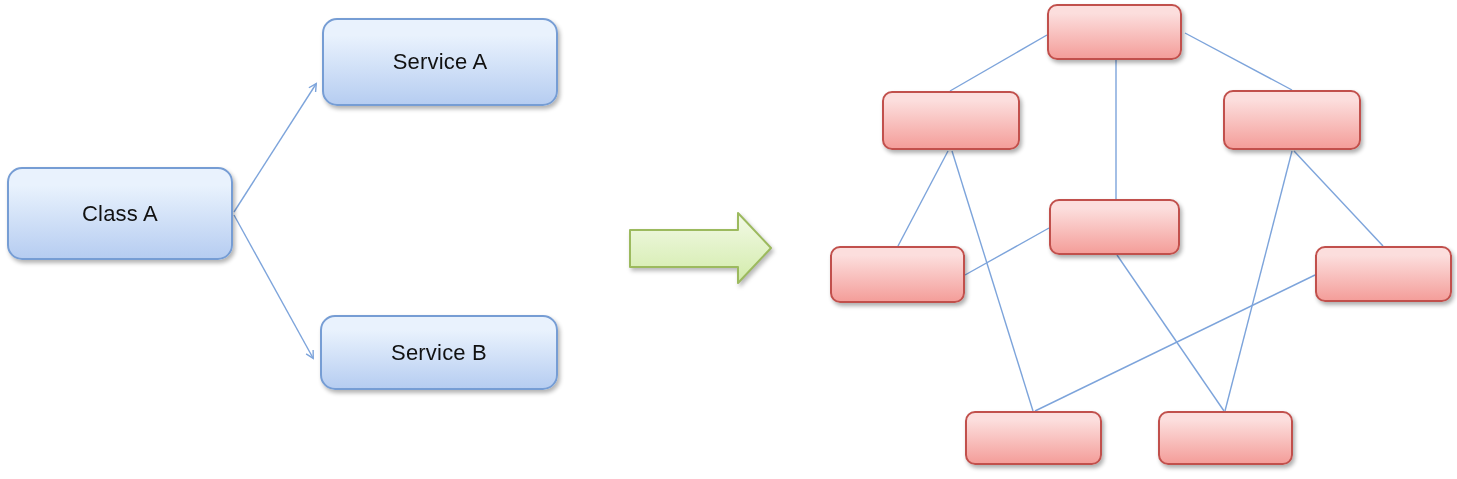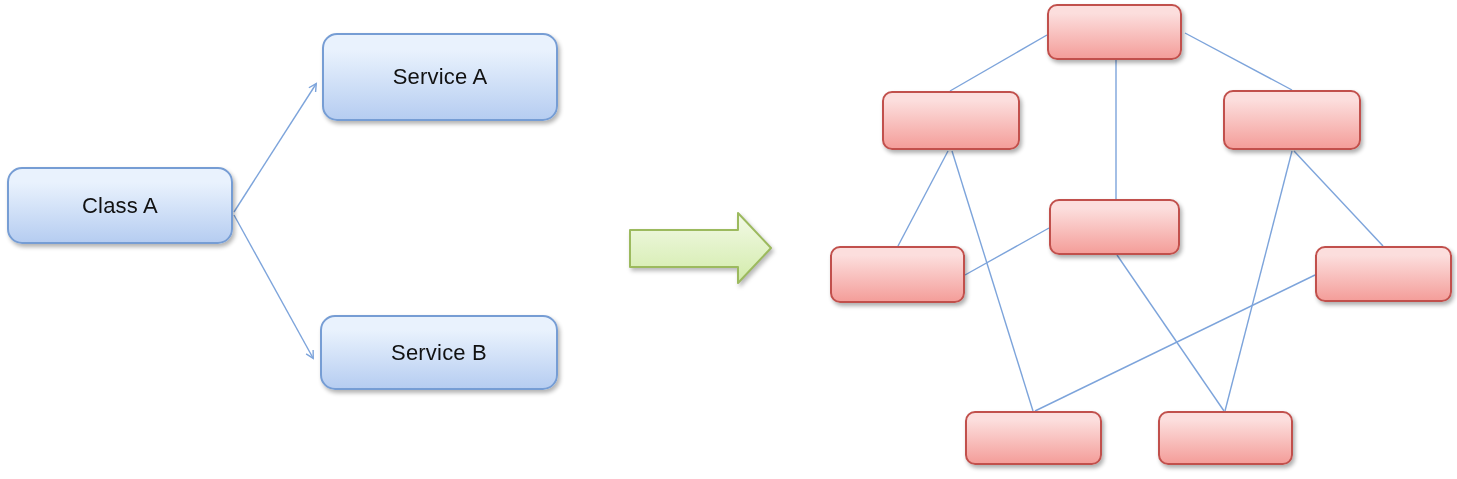--- a/index.html
+++ b/index.html
@@ -74,24 +74,24 @@
         <line x1="1294" y1="151" x2="1383" y2="246" class="edge-line" stroke="#7da4db"></line>
         <line x1="1035" y1="411" x2="1315" y2="275" class="edge-line" stroke="#7da4db"></line>
       </g>
     <g id="dep-arrows-group">
         <line x1="234" y1="212" x2="316" y2="84" class="dep-arrow" stroke="#7da4db" marker-end="url(#arrowV)"></line>
         <line x1="234" y1="215" x2="313" y2="358" class="dep-arrow" stroke="#7da4db" marker-end="url(#arrowV)"></line>
       </g>
     <polygon id="transform-arrow" class="transform-arrow" fill="url(#greenGrad)" points="630,230 738,230 738,213 771,248 738,283 738,267 630,267" stroke="#9cba5e"></polygon>
   </svg>
   <div id="node-layer">
-      <div class="node blue-node" style="left: 7px; top: 167px; width: 226px; height: 77px;">
+      <div class="node blue-node" style="left: 7px; top: 167px; width: 226px; height: 93px;">
         <span>Class A</span>
       </div>
-      <div class="node blue-node" style="left: 322px; top: 33px; width: 236px; height: 88px;">
+      <div class="node blue-node" style="left: 322px; top: 18px; width: 236px; height: 88px;">
         <span>Service A</span>
       </div>
       <div class="node blue-node" style="left: 320px; top: 315px; width: 238px; height: 75px;">
         <span>Service B</span>
       </div>
       <div class="node red-node" style="left: 1047px; top: 4px; width: 135px; height: 56px;"></div>
       <div class="node red-node" style="left: 882px; top: 91px; width: 138px; height: 59px;"></div>
       <div class="node red-node" style="left: 1223px; top: 90px; width: 138px; height: 60px;"></div>
       <div class="node red-node" style="left: 1049px; top: 199px; width: 131px; height: 56px;"></div>
       <div class="node red-node" style="left: 830px; top: 246px; width: 135px; height: 57px;"></div>

